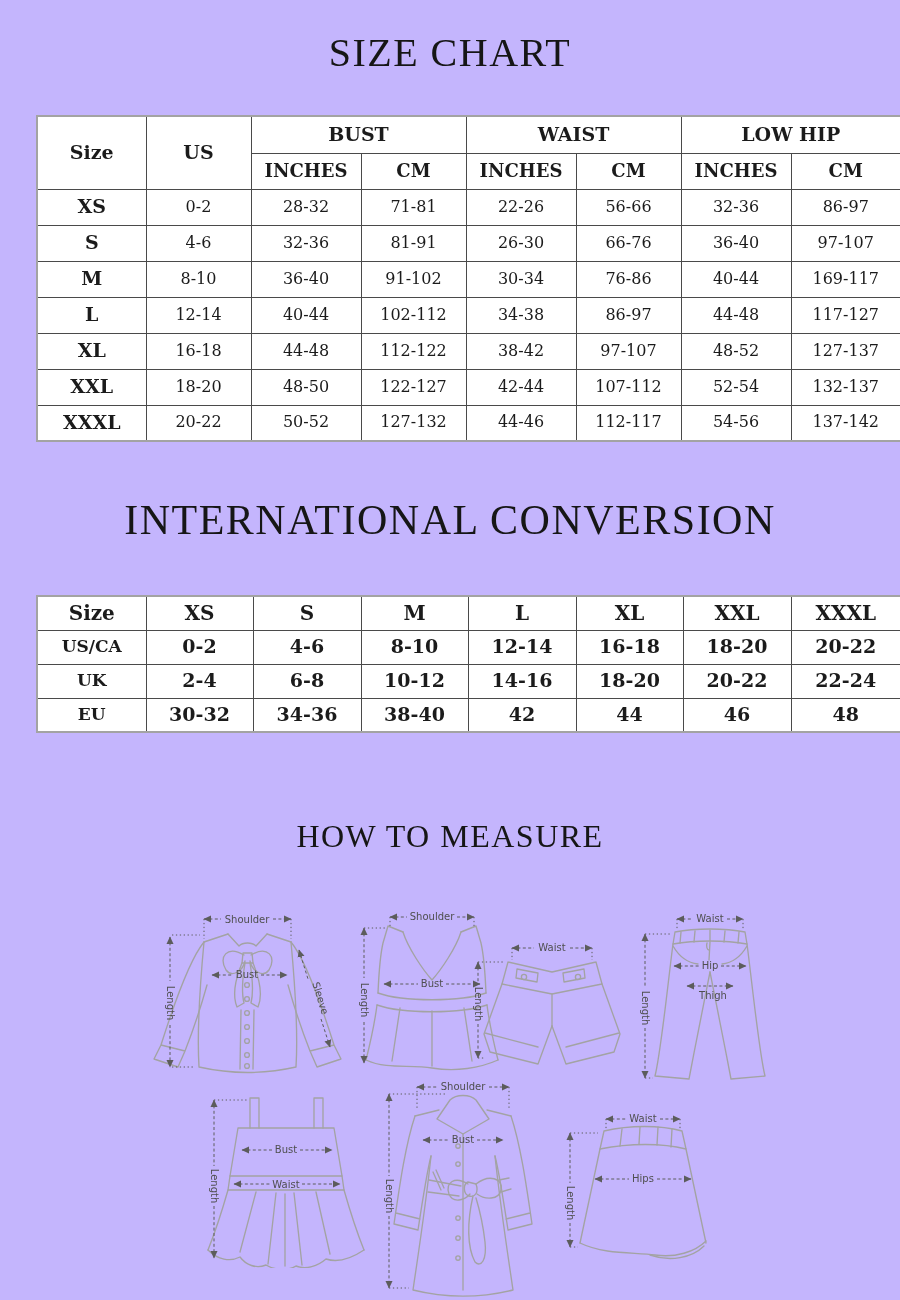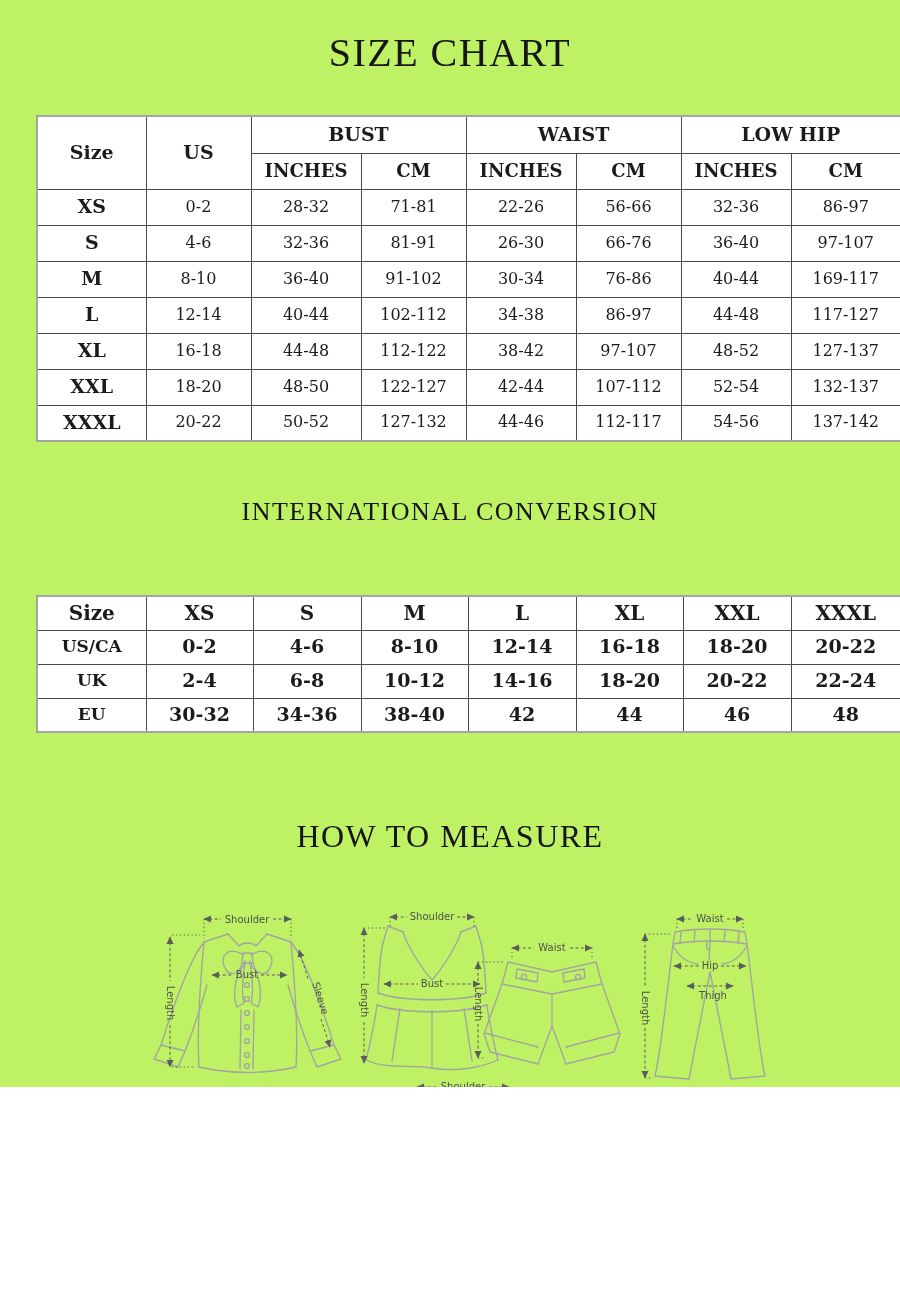--- a/index.html
+++ b/index.html
@@ -1,22 +1,22 @@
 <!DOCTYPE html>
 <html><head>
 <meta charset="utf-8">
 <style>
   *{margin:0;padding:0;box-sizing:border-box}
   html,body{background:#ffffff}
   body{width:900px;height:1300px;font-family:"DejaVu Serif",serif}
-  .page{position:relative;width:900px;height:1087px;background:#bef264;overflow:hidden}
+  .page{position:relative;width:900px;height:1300px;background:#c4b5fd;overflow:hidden}
   .title{position:absolute;left:0;width:900px;text-align:center;font-family:"Liberation Serif",serif;
          font-weight:normal;color:#161616;letter-spacing:1.5px;line-height:1}
   #t1{top:33px;font-size:40px}
-  #t2{top:499px;font-size:26px}
+  #t2{top:499px;font-size:42px}
   #t3{top:820px;font-size:32px}
   table.tbl{position:absolute;left:36px;width:864px;border-collapse:collapse;table-layout:fixed;
             background:#ffffff;border:2px solid #a3a3a3}
   table.tbl th,table.tbl td{border:1px solid #4a4a4a;text-align:center;vertical-align:middle;
             padding:0;color:#1b1b1b;line-height:1.05;font-family:"DejaVu Serif",serif}
   #size-chart-table{top:115px}
   #size-chart-table thead tr.top{height:37px}
   #size-chart-table thead tr.sub{height:36px}
   #size-chart-table thead th{font-size:19px;font-weight:bold}
   #size-chart-table thead tr.sub th{font-size:18px}

